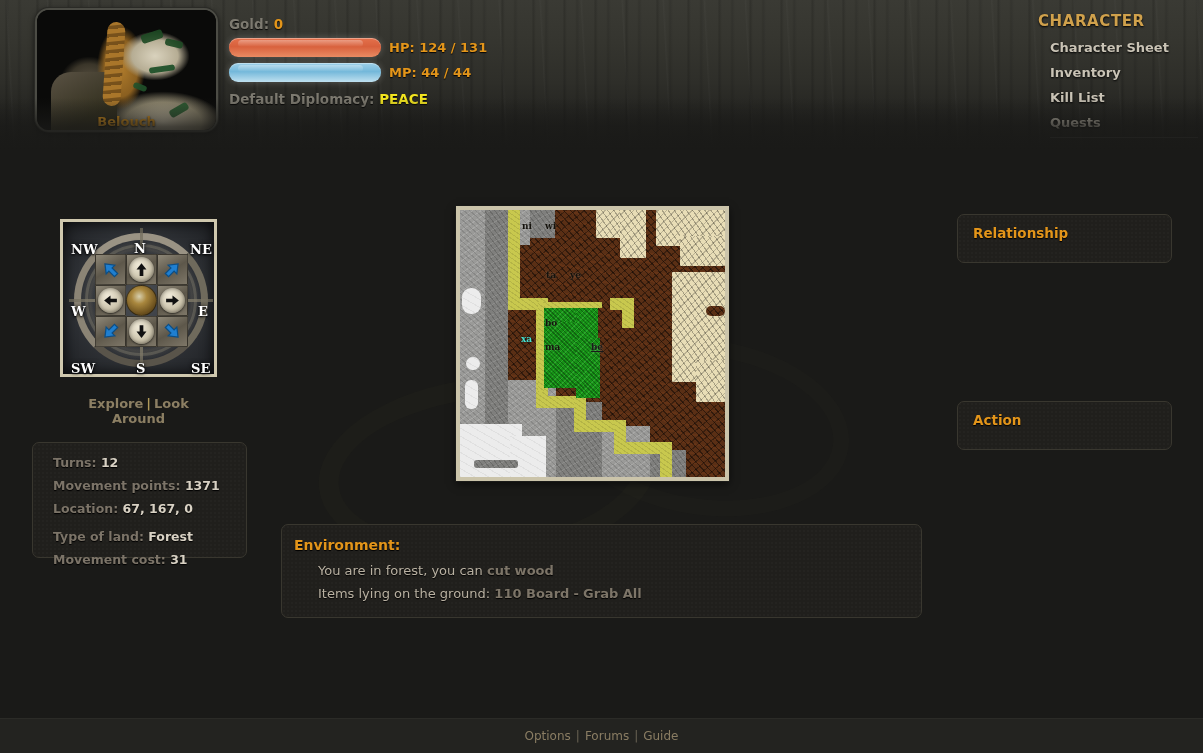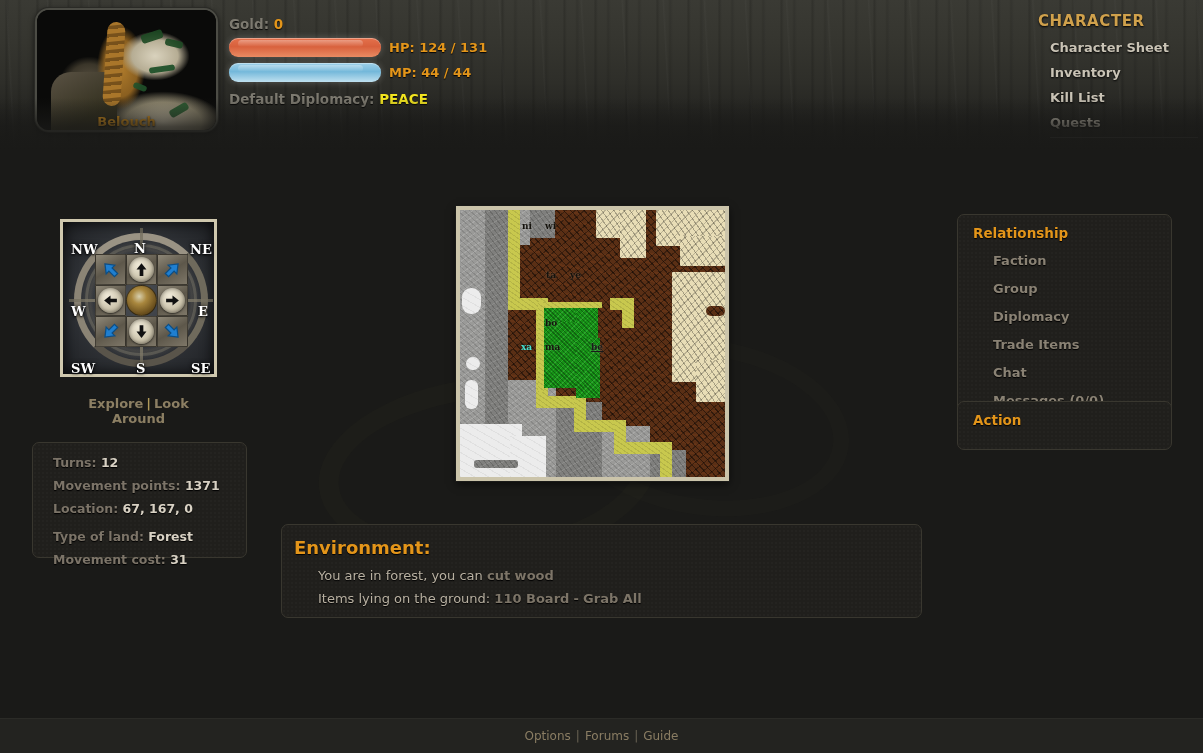--- a/index.html
+++ b/index.html
@@ -297,21 +297,21 @@
     pointer-events:none;
   }
   .map-label.cyan{ color:#46e0d0; text-shadow:0 0 3px #000; }
   .map-label.link{ color:#1a1a1a; text-decoration:underline; }
 
   
   .env-panel{
     position:absolute; left:281px; top:374px; width:641px; height:94px;
     padding:12px 0 0 12px;
   }
-  .env-title{ color:#e3951a; font-size:18px; font-weight:bold; margin-bottom:10px;
+  .env-title{ color:#e3951a; font-size:14px; font-weight:bold; margin-bottom:10px;
     text-shadow:0 1px 1px #000; }
   .env-line{ font-size:13px; color:#b9b1a2; margin:0 0 8px 24px; text-shadow:0 1px 1px #000;}
   .env-line a{ text-decoration:none; cursor:pointer; }
   .n-blue{ color:#3f86ef; font-weight:bold; }
   .n-green{ color:#2fa22f; font-weight:bold; }
   .n-dim{ color:#7d7568; font-weight:bold; }
   .env-sep{ color:#b9b1a2; }
 
   
   .side-panel{ position:absolute; left:957px; width:215px; padding:10px 0 12px 0; }
@@ -566,21 +566,21 @@
         <div class="tile t-forest" style="left:116px;top:128px;width:24px;height:60px;"></div>
         <div class="tile t-forest" style="left:124px;top:160px;width:16px;height:28px;"></div>
         <div class="tile t-grass" style="left:78px;top:92px;width:64px;height:6px;"></div>
         <div class="tile t-grass" style="left:78px;top:92px;width:6px;height:90px;"></div>
 
         <div class="map-label" style="left:62px;top:11px;">ni</div>
         <div class="map-label" style="left:85px;top:11px;">wi</div>
         <div class="map-label" style="left:86px;top:60px;">ta</div>
         <div class="map-label" style="left:110px;top:60px;">ye</div>
         <div class="map-label" style="left:85px;top:108px;">bo</div>
-        <div class="map-label cyan" style="left:61px;top:132px;">xa</div>
+        <div class="map-label cyan" style="left:61px;top:124px;">xa</div>
         <div class="map-label" style="left:85px;top:132px;">ma</div>
         <div class="map-label link" style="left:131px;top:132px;">be</div>
       </div>
     </div>
 
     <div class="panel env-panel">
       <div class="env-title">Environment:</div>
       <div class="env-line">
         <span>You are in forest, you can</span>
         <a class="n-dim">cut wood</a>
@@ -588,28 +588,20 @@
       <div class="env-line">
         <span>Items lying on the ground:</span>
         <a class="n-dim">110 Board</a>
         <span class="n-dim">-</span>
         <a class="n-dim">Grab All</a>
       </div>
     </div>
 
     <div class="panel side-panel sp-relationship">
       <div class="sp-title">Relationship</div>
-      <ul class="sp-list">
-        <li><a>Faction</a></li>
-        <li><a>Group</a></li>
-        <li><a>Diplomacy</a></li>
-        <li><a>Trade Items</a></li>
-        <li><a>Chat</a></li>
-        <li><a>Messages (0/0)</a></li>
-      </ul>
     </div>
 
     <div class="panel side-panel sp-action">
       <div class="sp-title">Action</div>
     </div>
   </div>
 
   <div class="footer">
     <a>Options</a>
     <span class="sep">|</span>

